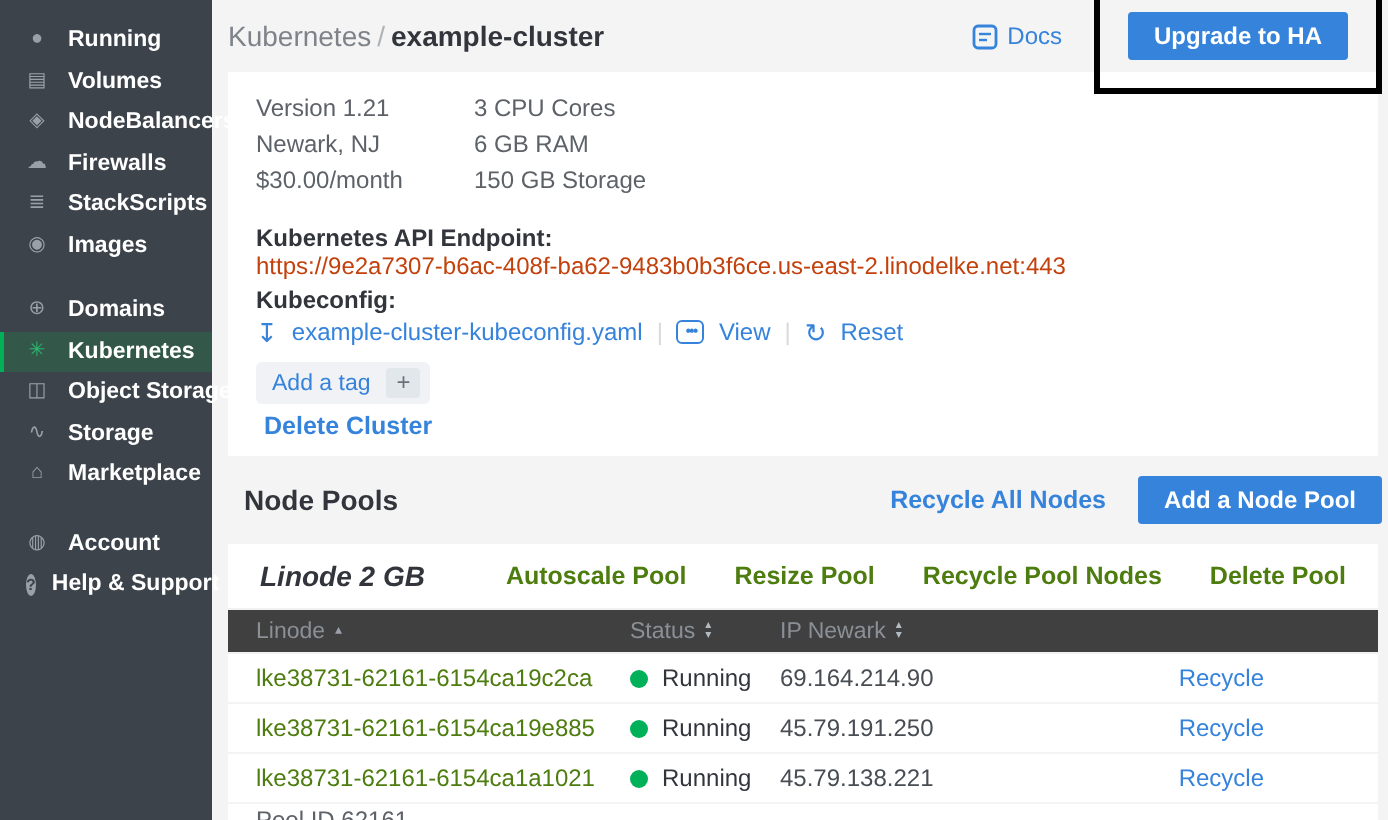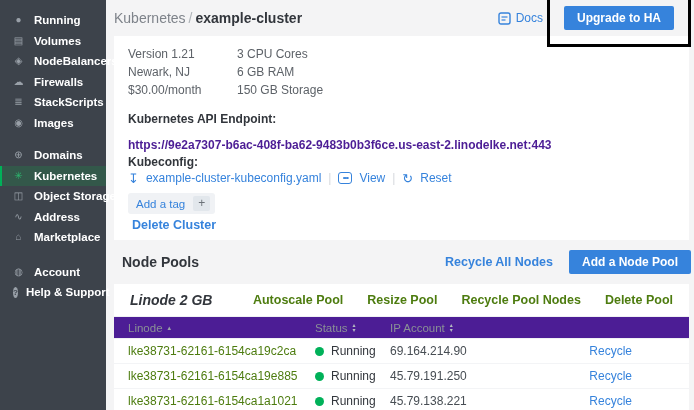--- a/index.html
+++ b/index.html
@@ -18,31 +18,31 @@
   .nav-item.selected .nav-icon { color:#2cb56d; }
   .help-icon-circle { display:inline-flex; width:11px; height:11px; border-radius:50%; background:#99a0a8; color:#3d434b; font-size:8px; font-weight:bold; align-items:center; justify-content:center; margin-left:2px; }
 
   
   .main { position:absolute; left:106px; top:0; right:0; bottom:0; }
 
   .topbar { height:36px; display:flex; align-items:center; padding:0 3px 0 8px; }
   .crumbs { flex:1; font-size:14px; color:#7e838a; }
   .crumb-sep { color:#aeb3b8; padding:0 3px; }
   .crumb-current { font-weight:bold; color:#32363c; }
-  .docs-link { display:flex; align-items:center; gap:5px; color:#3683dc; font-size:12px; margin-right:4px; cursor:pointer; }
+  .docs-link { display:flex; align-items:center; gap:5px; color:#3683dc; font-size:12px; margin-right:16px; cursor:pointer; }
   .annotation-box { border:3px solid #000000; padding:14px; }
   .btn-primary { background:#3683dc; color:#fff; font-size:12px; font-weight:bold; border:none; border-radius:2px; padding:5px 13px; cursor:pointer; font-family:"Liberation Sans",sans-serif; }
 
   .card { background:#ffffff; margin:0 5px 0 8px; }
   .summary-card { padding:0 14px 6px; }
 
   .spec-grid { display:grid; grid-template-columns:109px auto; font-size:12px; color:#5d6268; line-height:18px; padding-top:9px; }
   .section-label { font-weight:bold; color:#32363c; font-size:12px; }
   .endpoint-label { margin-top:13px; height:14px; }
-  .endpoint-url { margin-top:12px; height:15px; font-size:12px; color:#4c1d95;font-weight:bold; }
+  .endpoint-url { margin-top:0; height:15px; font-size:12px; color:#c2410c; }
   .kubeconfig-label { margin-top:2px; height:14px; }
   .kubeconfig-row { height:18px; display:flex; align-items:center; gap:7px; font-size:12px; color:#3683dc; }
   .kubeconfig-row .sep { color:#d6d9dd; }
   .dl-icon { font-size:13px; line-height:1; }
   .view-icon { width:14px; height:12px; border:1px solid #3683dc; border-radius:3px; display:inline-flex; align-items:center; justify-content:center; font-size:8px; line-height:0; letter-spacing:-1px; }
   .reset-icon { font-size:13px; line-height:1; }
   .blue-link { color:#3683dc; cursor:pointer; }
   .delete-cluster { margin-top:4px; height:16px; display:inline-block; color:#3683dc; font-size:12.5px; font-weight:bold; padding-left:4px; cursor:pointer; }
   .add-tag { margin-top:6px; display:inline-flex; align-items:center; background:#f0f2f5; border-radius:3px; padding:3px 5px 3px 8px; font-size:11.5px; color:#3683dc; cursor:pointer; }
   .add-tag-plus { margin-left:8px; background:#e2e7ec; color:#6b7178; border-radius:2px; padding:0 5px; font-size:12px; line-height:15px; }
@@ -50,21 +50,21 @@
   .pools-head { display:flex; align-items:center; height:44px; padding:0 3px 0 16px; }
   .pools-title { flex:1; font-size:14px; font-weight:bold; color:#32363c; }
   .recycle-all { color:#3683dc; font-size:12.5px; font-weight:bold; margin-right:16px; cursor:pointer; }
 
   .pool-card { margin:0 5px 0 8px; }
   .pool-head { display:flex; align-items:center; height:32px; padding:0 16px; gap:24px; }
   .pool-title { flex:1; font-size:14px; font-weight:bold; color:#32363c;font-style:italic; }
   .pool-action { color:#4d7c0f; font-size:12.5px; font-weight:bold; cursor:pointer; white-space:nowrap; }
 
   .tgrid { display:grid; grid-template-columns:187px 75px 1fr 110px; align-items:center; padding:0 14px; }
-  .table-header { height:23px; background:#4c1d95; border-top:1px solid #eff1f3; border-bottom:1px solid #eff1f3; color:#8a9096; font-size:11.5px; }
+  .table-header { height:23px; background:#404040; border-top:1px solid #eff1f3; border-bottom:1px solid #eff1f3; color:#8a9096; font-size:11.5px; }
   .th { display:flex; align-items:center; gap:5px; cursor:pointer; }
   .sort-asc { font-size:7px; color:#9aa1a8; line-height:1; }
   .sort-stack { display:inline-flex; flex-direction:column; font-size:6px; line-height:5px; color:#b3bac0; }
   .table-row { height:25px; border-bottom:1px solid #f3f4f6; font-size:12px; }
   .cell-linode { color:#4d7c0f; cursor:pointer; }
   .cell-status { display:flex; align-items:center; gap:7px; color:#32363c; }
   .status-dot { width:9px; height:9px; border-radius:50%; background:#00b159; }
   .cell-ip { color:#474d53; }
   .cell-action { text-align:right; padding-right:43px; color:#3683dc; cursor:pointer; }
   .pool-id-row { height:16px; display:flex; align-items:center; padding:0 14px; font-size:12px; color:#5d6268; }
@@ -108,21 +108,21 @@
     <div class="nav-item selected">
       <span class="nav-icon">✳</span>
       <span class="nav-label">Kubernetes</span>
     </div>
     <div class="nav-item">
       <span class="nav-icon">◫</span>
       <span class="nav-label">Object Storage</span>
     </div>
     <div class="nav-item">
       <span class="nav-icon">∿</span>
-      <span class="nav-label">Address</span>
+      <span class="nav-label">Storage</span>
     </div>
     <div class="nav-item">
       <span class="nav-icon">⌂</span>
       <span class="nav-label">Marketplace</span>
     </div>
   </div>
 
   <div class="nav-group last">
     <div class="nav-item">
       <span class="nav-icon">◍</span>
@@ -208,21 +208,21 @@
         <span class="sort-asc">▴</span>
       </span>
       <span class="th">
         <span>Status</span>
         <span class="sort-stack">
             <span>▴</span>
             <span>▾</span>
           </span>
       </span>
       <span class="th">
-        <span>IP Account</span>
+        <span>IP Newark</span>
         <span class="sort-stack">
             <span>▴</span>
             <span>▾</span>
           </span>
       </span>
       <span></span>
     </div>
 
     <div class="tgrid table-row">
       <span class="cell-linode">lke38731-62161-6154ca19c2ca</span>

